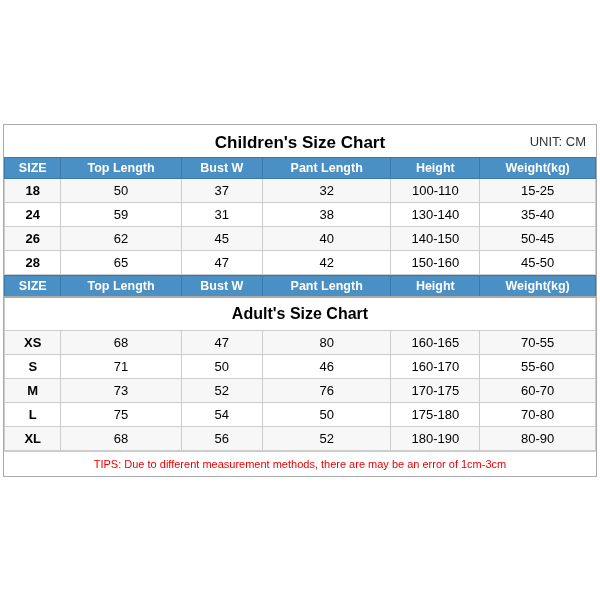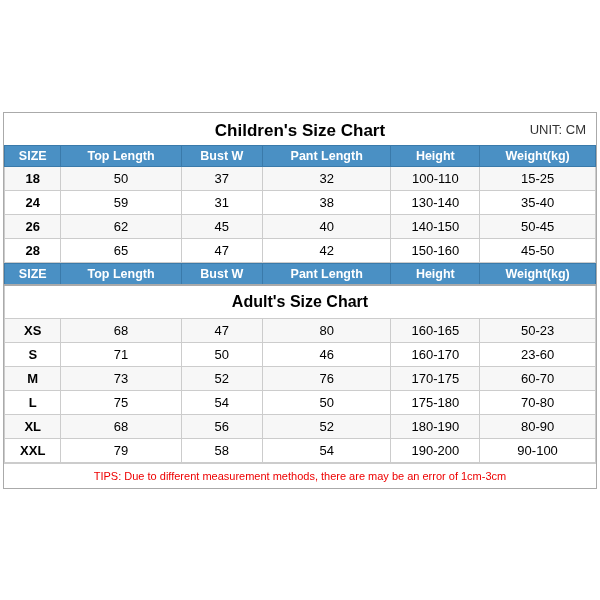--- a/index.html
+++ b/index.html
@@ -154,29 +154,29 @@
         <th>Weight(kg)</th>
       </tr>
     </thead>
     <tbody id="adults-tbody">
     <tr>
           <td>XS</td>
           <td>68</td>
           <td>47</td>
           <td>80</td>
           <td>160-165</td>
-          <td>50-23</td>
+          <td>70-55</td>
         </tr>
         <tr>
           <td>S</td>
           <td>71</td>
           <td>50</td>
           <td>46</td>
           <td>160-170</td>
-          <td>23-60</td>
+          <td>55-60</td>
         </tr>
         <tr>
           <td>M</td>
           <td>73</td>
           <td>52</td>
           <td>76</td>
           <td>170-175</td>
           <td>60-70</td>
         </tr>
         <tr>
@@ -188,25 +188,17 @@
           <td>70-80</td>
         </tr>
         <tr>
           <td>XL</td>
           <td>68</td>
           <td>56</td>
           <td>52</td>
           <td>180-190</td>
           <td>80-90</td>
         </tr>
-        <tr>
-          <td>XXL</td>
-          <td>79</td>
-          <td>58</td>
-          <td>54</td>
-          <td>190-200</td>
-          <td>90-100</td>
-        </tr>
       </tbody>
   </table>
 
   <div class="tips-row">TIPS: Due to different measurement methods, there are may be an error of 1cm-3cm</div>
 </div>
 
 </body></html>

